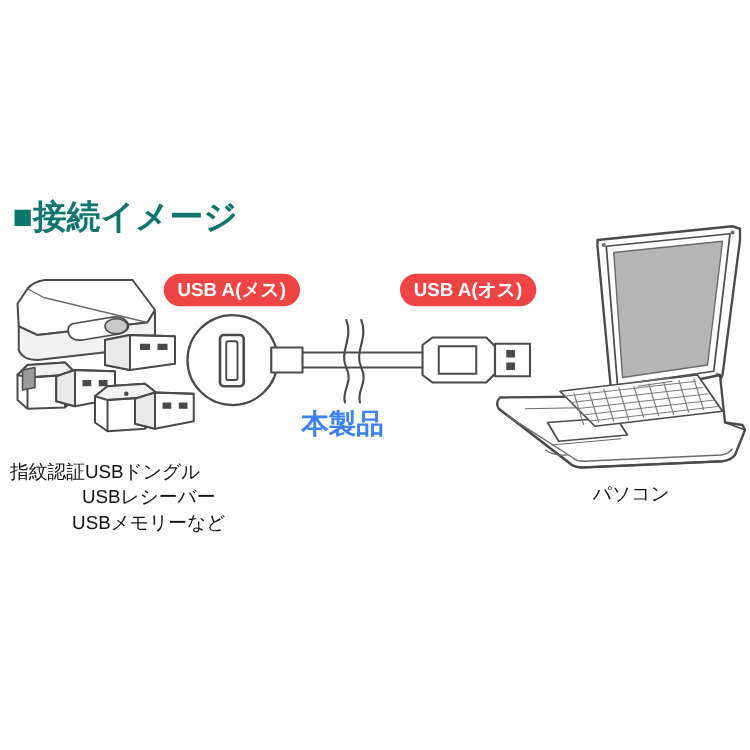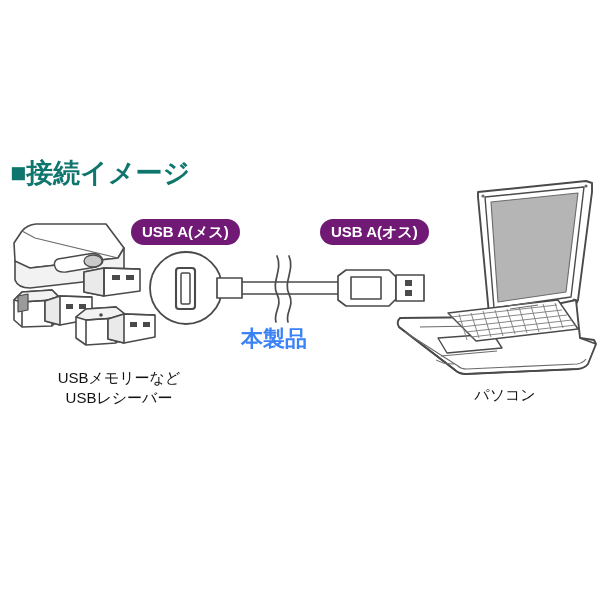--- a/index.html
+++ b/index.html
@@ -31,21 +31,21 @@
     letter-spacing: 0px;
     color: #0f766e;
     white-space: nowrap;
     line-height: 1;
   }
   .badge {
     position: absolute;
     display: flex;
     align-items: center;
     justify-content: center;
-    background: #701a75;
+    background: #ef4444;
     color: #ffffff;
     border-radius: 14px;
     font-size: 15px;
     font-weight: bold;
     height: 26px;
     padding: 0 11px;
     white-space: nowrap;
     letter-spacing: 0px;
   }
   #badge-female { left: 131px; top: 219px; }
@@ -227,17 +227,18 @@
 
 <div class="heading">■接続イメージ</div>
 
 <div class="badge" id="badge-female">USB A(メス)</div>
 
 <div class="badge" id="badge-male">USB A(オス)</div>
 
 <div class="product-label">本製品</div>
 
 <div class="caption-left">
+  <div class="l1">指紋認証USBドングル</div>
+  <div>USBレシーバー</div>
   <div>USBメモリーなど</div>
-  <div>USBレシーバー</div>
 </div>
 
 <div class="pc-label">パソコン</div>
 
 </body></html>

